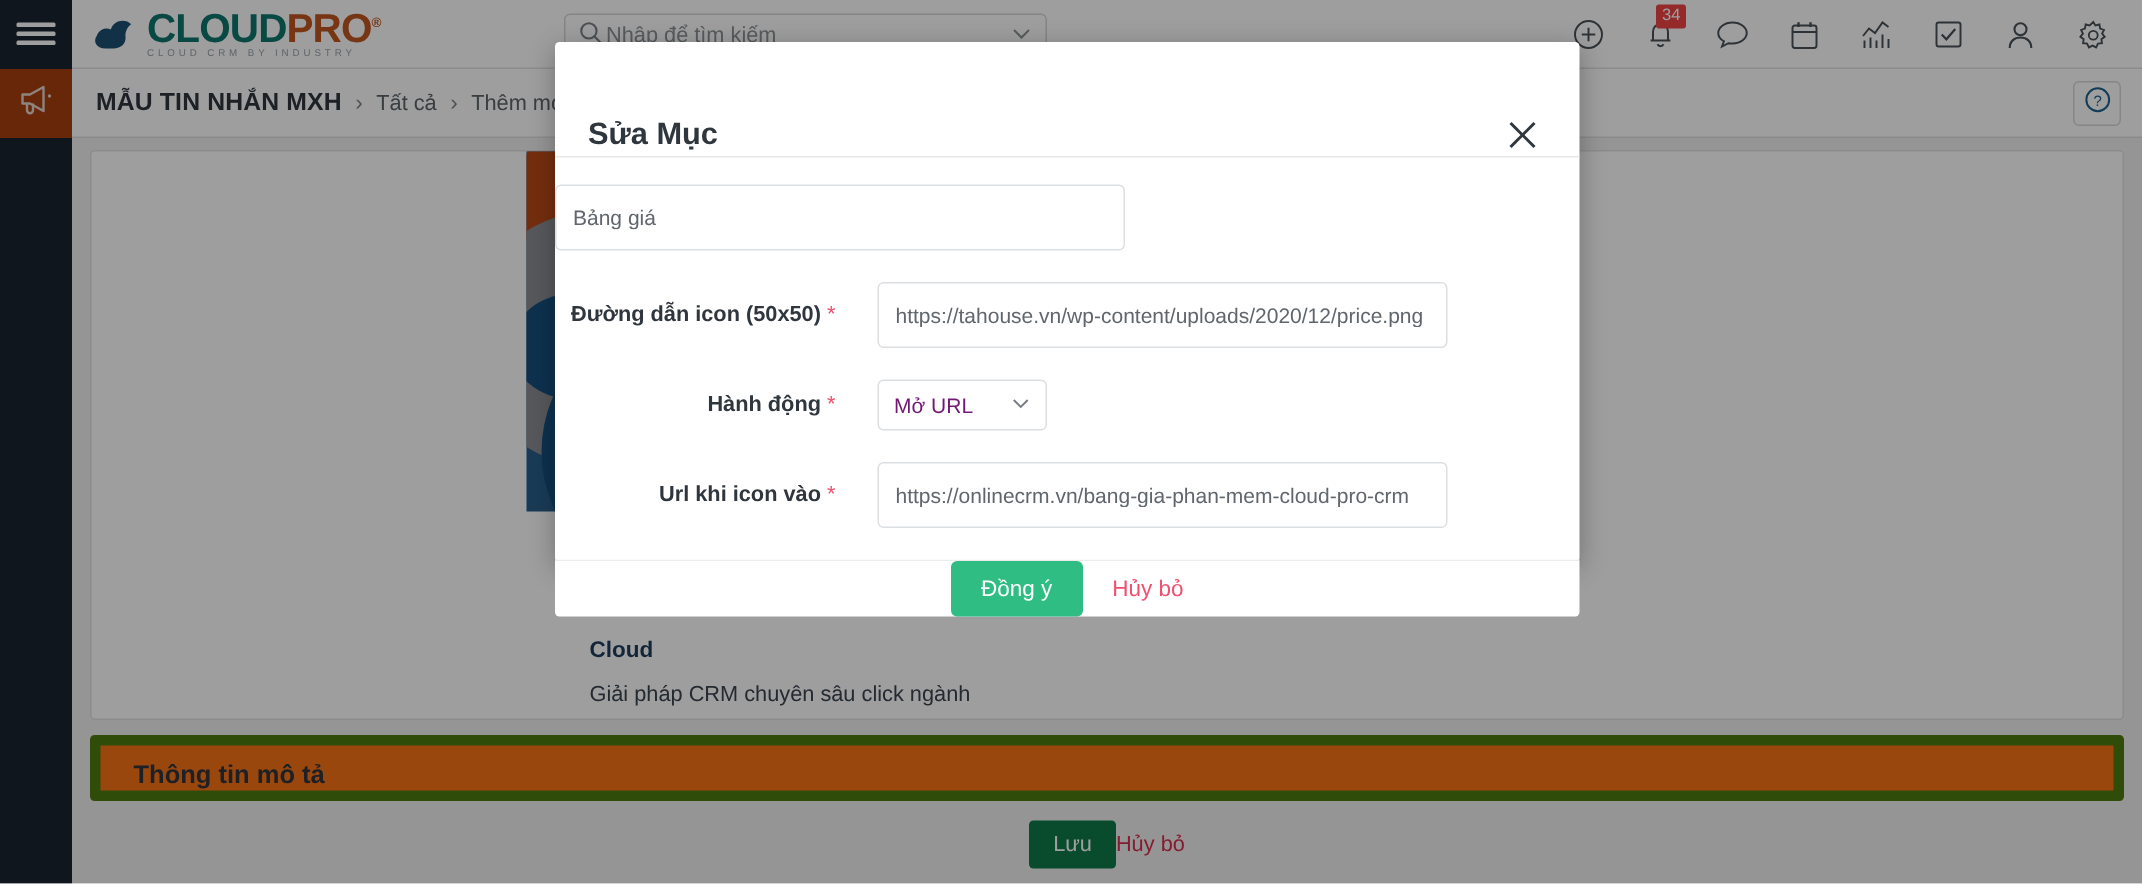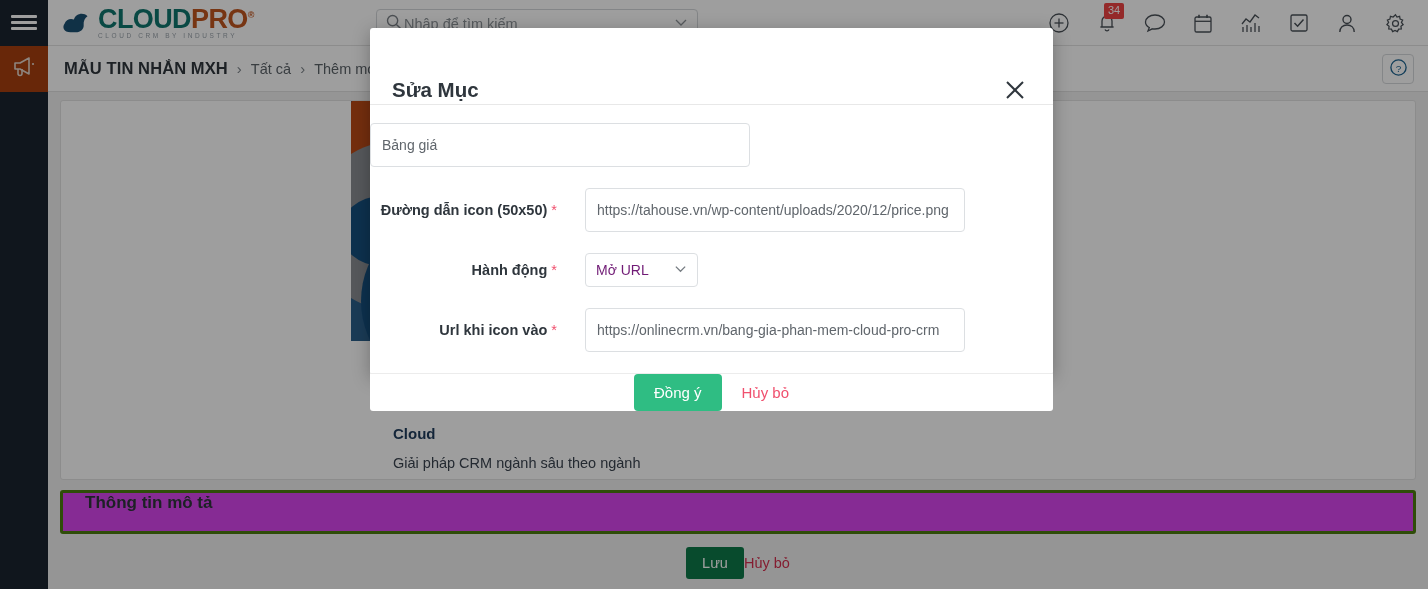--- a/index.html
+++ b/index.html
@@ -115,22 +115,22 @@
   .attach-label {
     position:absolute; left: 194px; top: 403px; font-size: 14.5px; color: #3b4450;
   }
   .attach-link {
     position:absolute; left: 345px; top: 402px; font-size: 14.5px; color: #18618e;
     text-decoration: underline; cursor: pointer;
   }
 
   .section {
     position: absolute; left: 12px; top: 398px; width: 1356px; height: 44px;
-    background: #d946ef; border: 3px solid #4d7c0f; border-radius: 3px;
-    display:flex; align-items:flex-start; padding-left: 22px;
+    background: #f97316; border: 7px solid #4d7c0f; border-radius: 3px;
+    display:flex; align-items:flex-end; padding-left: 22px;
   }
   .section-title { font-size: 17px; font-weight: 700; color: #2f363d; }
 
   .footbar {
     position: absolute; left: 12px; top: 446px; width: 1356px; height: 50px;
     display:flex; align-items:center; justify-content:center; 
   }
   .btn-save {
     background:#0e7a49; color:#fff; font-size: 14.5px; border:none; border-radius:3px;
     padding: 8px 16px; cursor:pointer; font-family:inherit;
@@ -318,21 +318,21 @@
     <div class="content">
       <div class="panel">
         <div class="card-img">
           <div class="sh-orange"></div>
           <div class="sh-grey"></div>
           <div class="sh-blue2"></div>
           <div class="sh-blue"></div>
         </div>
       </div>
       <div class="card-title">Cloud</div>
-      <div class="card-sub">Giải pháp CRM ngành sâu theo ngành</div>
+      <div class="card-sub">Giải pháp CRM chuyên sâu click ngành</div>
       <div class="attach-label">Danh sách gửi kèm</div>
       <div class="attach-link">Thêm Mục</div>
 
       <div class="section">
         <span class="section-title">Thông tin mô tả</span>
       </div>
 
       <div class="footbar">
         <button class="btn-save">Lưu</button>
         <span class="link-cancel">Hủy bỏ</span>

